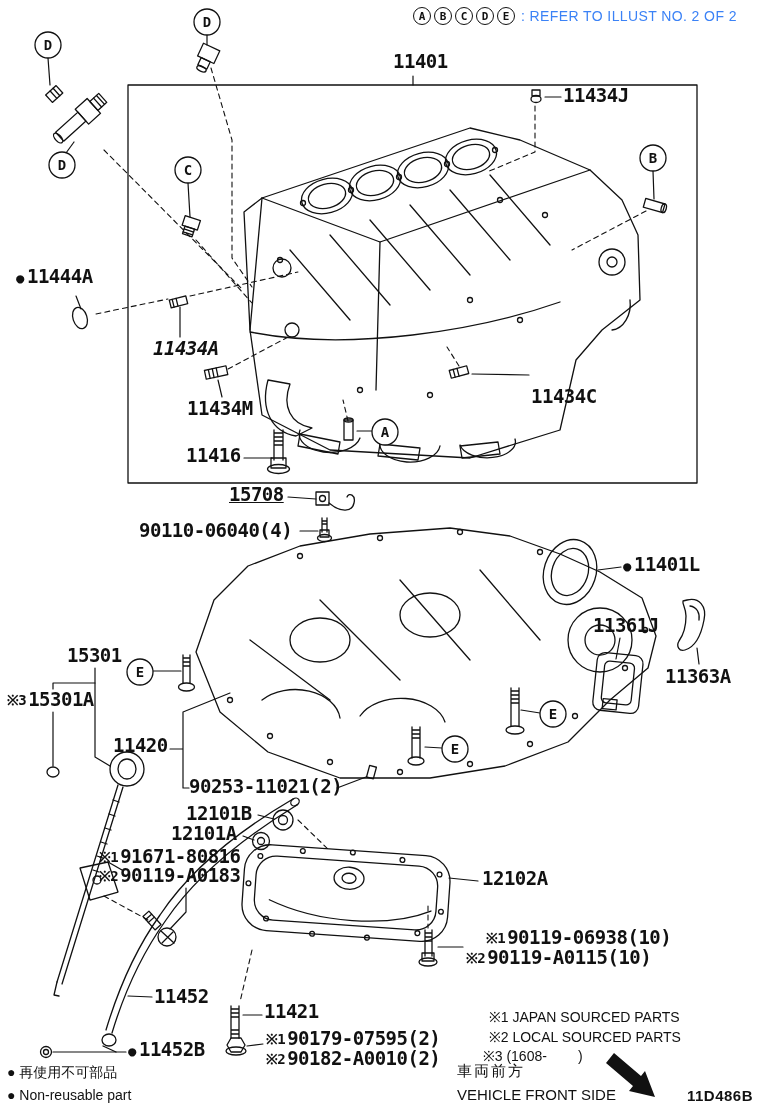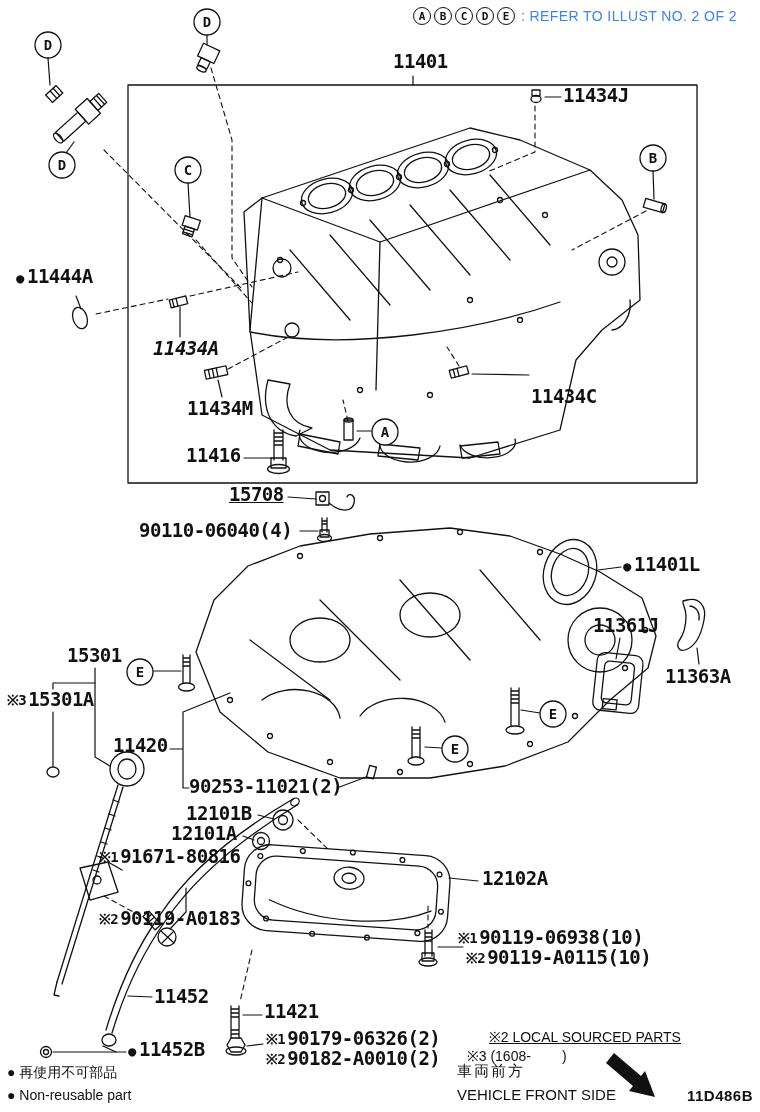--- a/index.html
+++ b/index.html
@@ -362,31 +362,32 @@
   <div class="lbl" style="left:623px;top:555px;"><span class="dot">●</span><span>11401L</span></div>
   <div class="lbl" style="left:593px;top:616px;">11361J</div>
   <div class="lbl" style="left:665px;top:667px;">11363A</div>
   <div class="lbl" style="left:67px;top:646px;">15301</div>
   <div class="lbl" style="left:7px;top:690px;"><span class="pre">※3</span><span>15301A</span></div>
   <div class="lbl" style="left:113px;top:736px;">11420</div>
   <div class="lbl" style="left:189px;top:777px;">90253-11021(2)</div>
   <div class="lbl" style="left:186px;top:804px;">12101B</div>
   <div class="lbl" style="left:171px;top:824px;">12101A</div>
   <div class="lbl" style="left:99px;top:847px;"><span class="pre">※1</span><span>91671-80816</span></div>
-  <div class="lbl" style="left:99px;top:866px;margin-top:43px;"><span class="pre">※2</span><span>90119-A0183</span></div>
+  <div class="lbl" style="left:99px;top:866px;"><span class="pre">※2</span><span>90119-A0183</span></div>
   <div class="lbl" style="left:482px;top:869px;">12102A</div>
-  <div class="lbl" style="left:458px;top:928px;"><span class="pre">※1</span><span>90119-06938(10)</span></div>
+  <div class="lbl" style="left:486px;top:928px;"><span class="pre">※1</span><span>90119-06938(10)</span></div>
   <div class="lbl" style="left:466px;top:948px;"><span class="pre">※2</span><span>90119-A0115(10)</span></div>
   <div class="lbl" style="left:154px;top:987px;">11452</div>
   <div class="lbl" style="left:264px;top:1002px;">11421</div>
   <div class="lbl" style="left:128px;top:1040px;"><span class="dot">●</span><span>11452B</span></div>
-  <div class="lbl" style="left:266px;top:1029px;"><span class="pre">※1</span><span>90179-06326(2)</span></div>
+  <div class="lbl" style="left:266px;top:1029px;"><span class="pre">※1</span><span>90179-07595(2)</span></div>
   <div class="lbl" style="left:266px;top:1049px;"><span class="pre">※2</span><span>90182-A0010(2)</span></div>
 
-  <div class="note" style="left:489px;top:1027px;text-decoration:underline;">※2 LOCAL SOURCED PARTS</div>
-  <div class="note" style="left:467px;top:1046px;">※3 (1608-        )</div>
+  <div class="note" style="left:489px;top:1007px;">※1 JAPAN SOURCED PARTS</div>
+  <div class="note" style="left:489px;top:1027px;">※2 LOCAL SOURCED PARTS</div>
+  <div class="note" style="left:483px;top:1046px;">※3 (1608-        )</div>
   <div class="note jp" style="left:457px;top:1062px;">車両前方</div>
   <div class="note" style="left:457px;top:1086px;font-size:15px;">VEHICLE FRONT SIDE</div>
   <div class="note code" style="left:687px;top:1087px;">11D486B</div>
   <div class="note" style="left:7px;top:1064px;text-align:center;"><span class="dot">●</span> <span>再使用不可部品</span></div>
   <div class="note" style="left:7px;top:1087px;"><span class="dot">●</span> <span>Non-reusable part</span></div>
 
 </div>
 
 </body></html>

